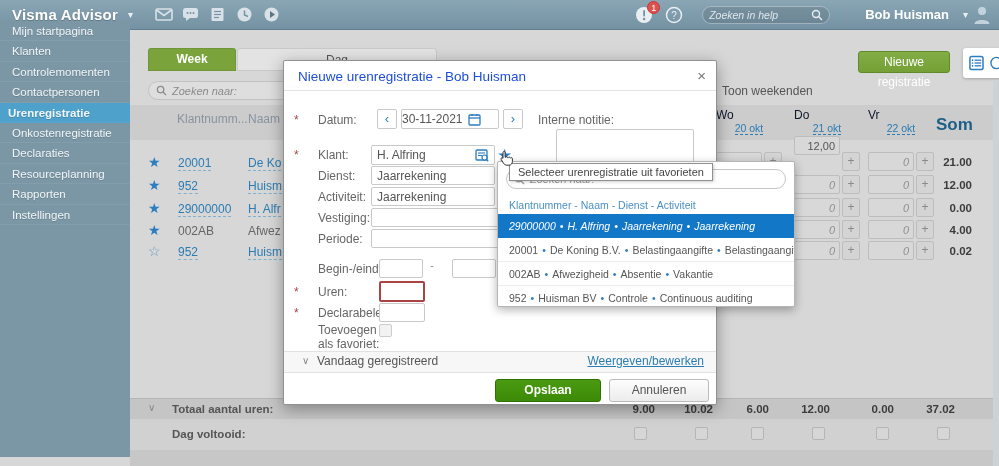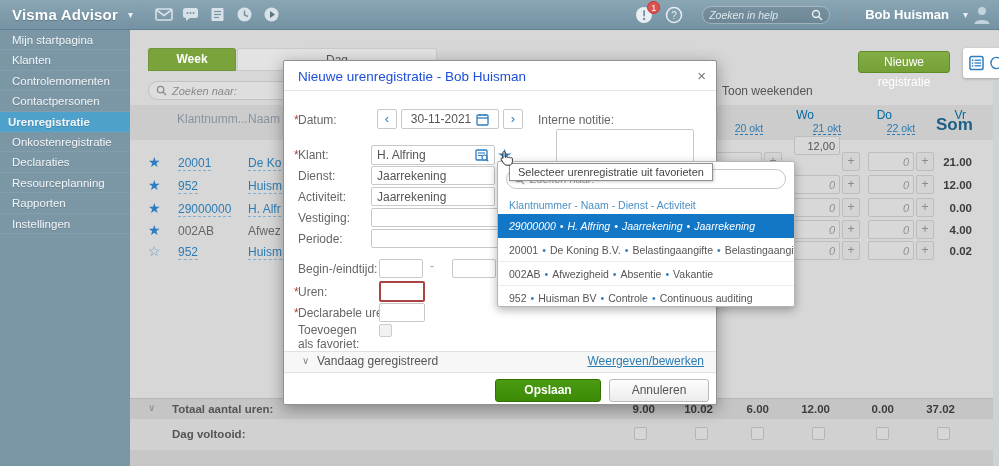--- a/index.html
+++ b/index.html
@@ -24,21 +24,21 @@
   .badge{position:absolute;top:-4px;right:-6px;min-width:13px;height:13px;border-radius:7px;
     background:#d9534f;color:#fff;font-size:9px;line-height:13px;text-align:center;
     padding:0 2px;border:1px solid #c33;}
   .tb-search{width:128px;height:18px;border-radius:10px;background:rgba(0,0,0,.10);
     border:1px solid rgba(255,255,255,.35);display:flex;align-items:center;
     padding:0 6px;margin:0 8px;}
   .tb-search span{font-size:10.5px;font-style:italic;color:#dde8ee;flex:1;}
   .username{font-size:13px;font-weight:bold;color:#fff;margin:0 4px 0 10px;}
 
   
-  .sidebar{left:0;top:30px;width:130px;height:436px;background:#7b97a6;}
+  .sidebar{left:0;top:21px;width:130px;height:436px;background:#7b97a6;}
   .sbitem{height:20.4px;line-height:20.4px;padding-left:12px;font-size:11.5px;color:#f2f6f8;
     border-bottom:1px solid rgba(255,255,255,.06);cursor:pointer;white-space:nowrap;
     text-shadow:0 1px 0 rgba(0,0,0,.15);}
   .sbitem.sel{background:#4da1cb;font-weight:bold;padding-left:8px;}
 
   
   .tab{height:23px;line-height:23px;text-align:center;font-size:12px;border-radius:3px 3px 0 0;}
   .tab-week{left:148px;top:48px;width:88px;background:#7aa33c;color:#fff;font-weight:bold;
     box-shadow:inset 0 0 0 1px rgba(0,0,0,.08);}
   .tab-dag{left:237px;top:48px;width:200px;background:#e3e3e3;color:#555;border:1px solid #c9c9c9;}
@@ -47,21 +47,21 @@
   .pill span{font-size:11px;font-style:italic;color:#8a8a8a;margin-left:5px;}
   .btn-green{background:linear-gradient(#83ad45,#74a036);border:1px solid #5f8c2a;color:#fff;
     font-size:12px;border-radius:3px;text-align:center;}
   .toonweek{font-size:12px;color:#555;}
   .panelbox{background:#fff;border-radius:3px;box-shadow:0 1px 3px rgba(0,0,0,.25);
     display:flex;align-items:center;}
 
   
   .theadband{left:130px;top:105px;width:863px;height:35px;background:#cccccc;}
   .thead{font-size:12px;color:#8794a0;}
-  .dayname{font-size:12px;color:#0369a1;text-align:right;width:66px;margin-left:32px;}
+  .dayname{font-size:12px;color:#0f172a;text-align:left;width:66px;}
   .daydate{font-size:10.5px;color:#2b7cb3;text-align:center;width:66px;}
   .daydate u{text-decoration:none;border-bottom:1px dashed #2b7cb3;}
   .somhead{font-size:17px;font-weight:bold;color:#1d5f86;}
   .star{font-size:14px;color:#2d7dc0;cursor:pointer;}
   .star.empty{color:#6699bf;}
   .lnk{font-size:12px;color:#2b7cb3;text-decoration:none;border-bottom:1px dashed #7fb0d2;cursor:pointer;}
   .plain{font-size:12px;color:#666;}
   .cellinput{width:46px;height:19px;background:#d8d8d8;border:1px solid #bdbdbd;border-radius:2px;
     font-family:"Liberation Sans",sans-serif;font-size:11px;color:#555;text-align:right;padding:0 4px;}
   .cellinput::placeholder{color:#909090;font-style:italic;}
@@ -74,28 +74,28 @@
   .totlabel{font-size:11.5px;font-weight:bold;color:#555;}
   .totval{font-size:11.5px;font-weight:bold;color:#3c3c3c;width:50px;text-align:right;}
   .chk{width:13px;height:13px;background:#d6d6d6;border:1px solid #b5b5b5;border-radius:2px;cursor:pointer;}
 
   
   .modal{left:283px;top:60px;width:434px;height:345px;background:#fff;border:1px solid #919191;
     border-radius:2px;box-shadow:0 4px 16px rgba(0,0,0,.35);z-index:10;}
   .mhead{position:absolute;left:0;top:0;right:0;height:30px;border-bottom:1px solid #e4e4e4;}
   .mtitle{position:absolute;left:14px;top:8px;font-size:13.5px;color:#1d4ed8;}
   .mclose{position:absolute;right:10px;top:6px;font-size:15px;color:#777;cursor:pointer;}
-  .mlabel{position:absolute;left:14px;font-size:12px;color:#666;}
+  .mlabel{position:absolute;left:34px;font-size:12px;color:#666;}
   .req{position:absolute;left:10px;font-size:12px;color:#a94442;}
   .minput{position:absolute;height:19px;border:1px solid #c9c9c9;border-radius:2px;
     font-family:"Liberation Sans",sans-serif;font-size:12px;color:#555;padding:0 5px;background:#fff;}
   .navbtn{position:absolute;width:20px;height:20px;border:1px solid #c9c9c9;border-radius:2px;
     color:#2d7dc0;font-size:13px;text-align:center;line-height:18px;cursor:pointer;background:#fff;}
   .dateinput{position:absolute;left:117px;top:48px;width:98px;height:20px;border:1px solid #c9c9c9;
-    border-radius:2px;display:flex;align-items:center;justify-content:center;}
+    border-radius:2px;display:flex;align-items:center;}
   .dateinput span{font-size:12px;color:#555;margin-right:5px;}
   .fakeinput{position:absolute;height:20px;border:1px solid #c9c9c9;border-radius:2px;
     display:flex;align-items:center;padding:0 5px;}
   .fakeinput span{font-size:12px;color:#555;flex:1;}
   .starbtn{position:absolute;left:213px;top:84px;font-size:17px;color:#2d7dc0;cursor:pointer;}
   .vbar{position:absolute;left:0;top:290px;width:432px;height:22px;background:#f7f7f7;
     border-top:1px solid #e2e2e2;border-bottom:1px solid #e2e2e2;}
   .vchev{position:absolute;left:18px;top:294px;font-size:10px;color:#888;}
   .vtext{position:absolute;left:33px;top:293px;font-size:12px;color:#555;}
   .vlink{position:absolute;right:12px;top:293px;font-size:12px;color:#2b7cb3;text-decoration:underline;cursor:pointer;}

